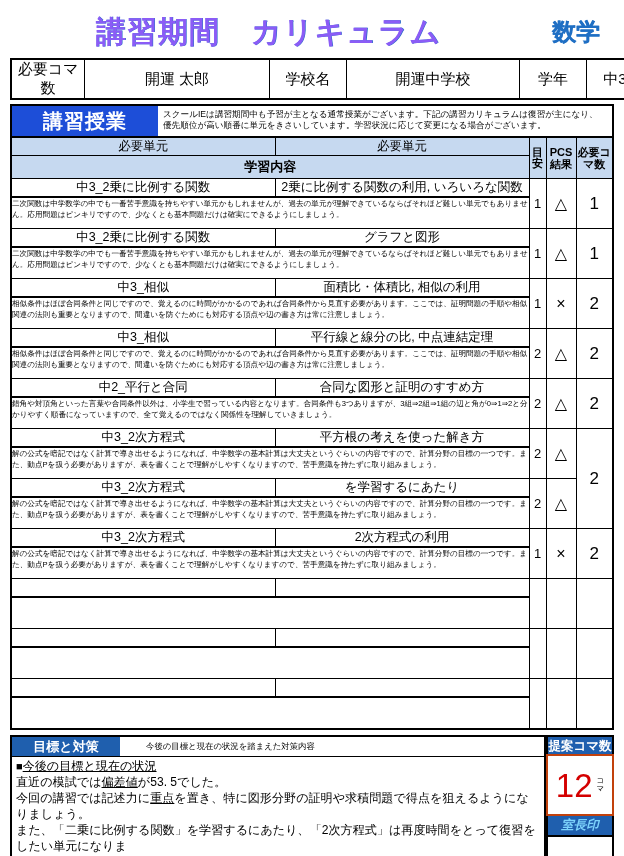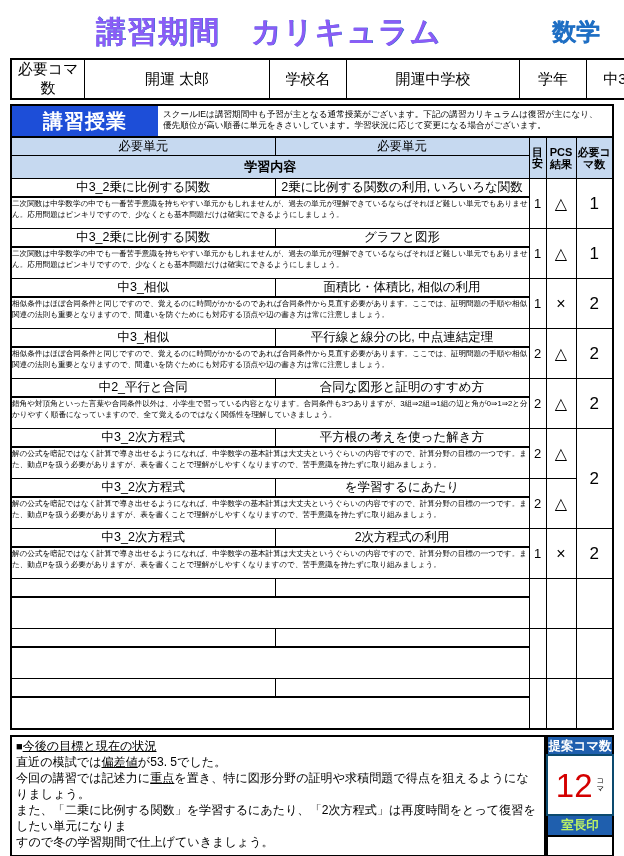--- a/index.html
+++ b/index.html
@@ -257,21 +257,21 @@
     font-size: 12.5px;
     font-weight: bold;
     text-align: center;
     height: 19px;
     line-height: 19px;
     border: 2px solid #000;
     border-bottom: none;
     box-sizing: border-box;
   }
   .koma-box {
-    border: 2px solid #0c4a6e;
+    border: 2px solid #c2410c;
     height: 62px;
     display: flex;
     align-items: center;
     justify-content: center;
     box-sizing: border-box;
     background: #fff;
     text-align: center;
   }
   .koma-num {
     font-size: 33px;
@@ -280,30 +280,31 @@
     line-height: 1;
   }
   .koma-unit {
     font-size: 7.5px;
     line-height: 1.08;
     margin-left: 4px;
     color: #000;
   }
   .seal-head {
     background: #1f5fae;
-    color: #bef264;
+    color: #7dd3fc;
     font-size: 12.5px;
     font-weight: bold;
     text-align: center;
     height: 19px;
     line-height: 19px;
     border: 2px solid #000;
     border-top: none;
     border-bottom: none;
     box-sizing: border-box;
+    font-style: italic;
   }
   .seal-box {
     border: 2px solid #000;
     flex: 1;
     background: #fff;
     box-sizing: border-box;
   }
 </style>
 </head>
 <body>
@@ -467,20 +468,24 @@
           <td rowspan="2"></td>
         </tr>
         <tr>
           <td class="blank-desc" colspan="2"></td>
         </tr>
       </tbody>
   </table>
 
   <div class="goal-wrap">
     <div class="goal-left">
+      <div class="goal-head">
+        <div class="goal-head-badge">目標と対策</div>
+        <div class="goal-head-note">今後の目標と現在の状況を踏まえた対策内容</div>
+      </div>
       <div class="goal-body">
         <div class="goal-p goal-sec-title"><span class="u">今後の目標と現在の状況</span></div>
         <div class="goal-p"><span>直近の模試では</span><span class="u">偏差値</span><span>が53. 5でした。</span></div>
         <div class="goal-p"><span>今回の講習では記述力に</span><span class="u">重点</span><span>を置き、特に図形分野の証明や求積問題で得点を狙えるようになりましょう。</span></div>
         <div class="goal-p">また、「二乗に比例する関数」を学習するにあたり、「2次方程式」は再度時間をとって復習をしたい単元になりま</div>
         <div class="goal-p">すので冬の学習期間で仕上げていきましょう。</div>
 
       </div>
     </div>
 

